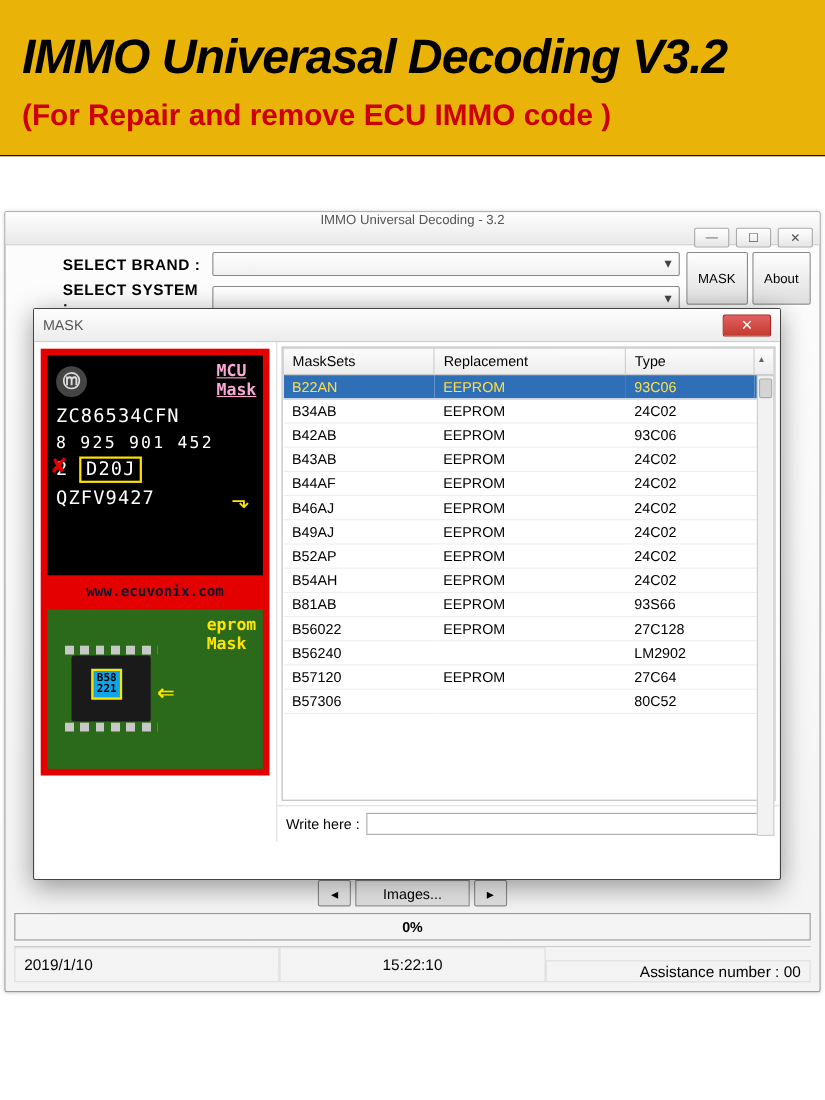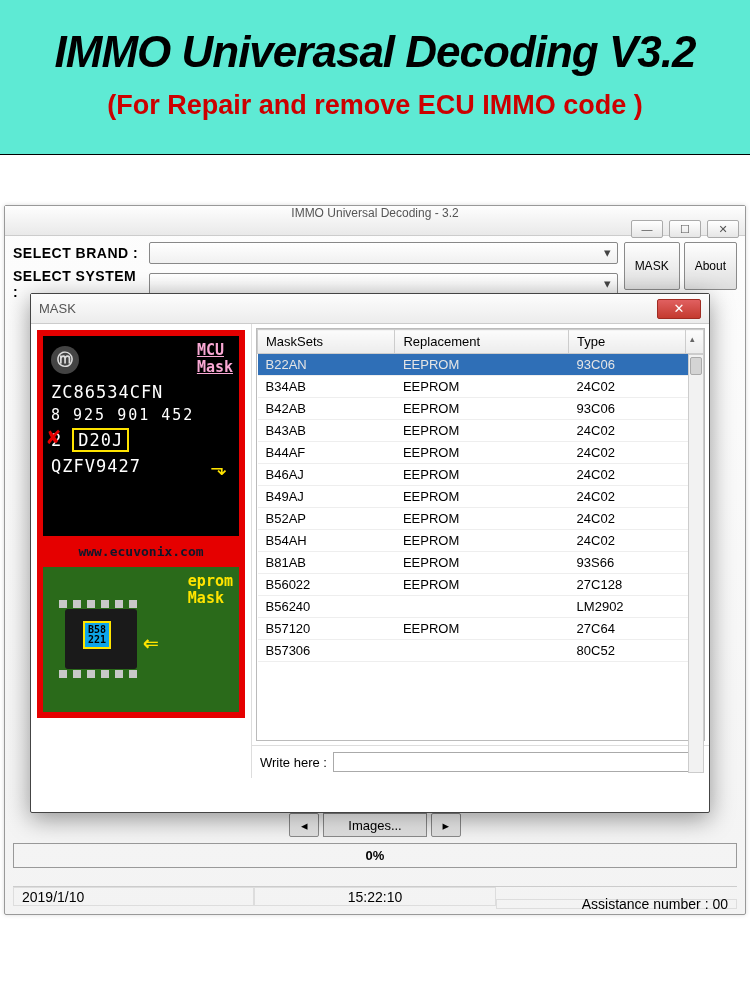--- a/index.html
+++ b/index.html
@@ -7,24 +7,23 @@
     width: 750px;
     height: 1000px;
     background: #fff;
     font-family: "Segoe UI", Tahoma, Arial, sans-serif;
     font-size: 13px;
     overflow: hidden;
     position: relative;
   }
   
   .banner {
-    background: #5eead4;
-    padding: 28px 20px 33px 20px;
+    background: #eab308;
+    padding: 28px 20px 20px 20px;
     border-bottom: 1px solid #000;
-    text-align: center;
   }
   .banner-title {
     font-family: Arial, sans-serif;
     font-weight: 900;
     font-style: italic;
     font-size: 44px;
     color: #000;
     letter-spacing: -1px;
     line-height: 1.1;
   }
@@ -73,21 +72,21 @@
     width: 32px; height: 18px;
     border: 1px solid #aaa;
     border-radius: 2px;
     background: linear-gradient(#fff,#e6e6e6);
     font-size: 11px;
     display: flex; align-items: center; justify-content: center;
     color: #555;
   }
   .app-body { padding: 6px 8px; }
   .form-row { display: flex; align-items: center; margin-bottom: 4px; gap: 6px; }
-  .form-label { width: 130px; font-weight: bold; font-size: 14px; letter-spacing: 0.5px; }
+  .form-label { width: 130px; font-weight: bold; font-size: 14px; letter-spacing: 0.5px; margin-left: 44px; }
   .combo {
     flex: 1;
     height: 22px;
     border: 1px solid #888;
     background: linear-gradient(#fff,#f0f0f0);
     border-radius: 2px;
     position: relative;
   }
   .combo::after {
     content: "▾";
@@ -114,21 +113,21 @@
 
   .progress-outer {
     border: 1px solid #999;
     padding: 4px;
     display:flex; align-items:center; justify-content:center;
     font-weight:bold;
   }
   .statusbar {
     position:absolute;
     left:8px; right:8px; bottom:8px;
-    height: 20px;
+    height: 33px;
     border-top: 1px solid #ccc;
     display:flex;
     font-size:14px;
   }
   .status-cell {
     flex:1;
     border:1px solid #ddd;
     padding:4px 8px;
     display:flex; align-items:center;
   }
@@ -253,21 +252,21 @@
     background: linear-gradient(#fcfcfc,#ececec);
     border:1px solid #ccc;
     padding:4px 8px;
     text-align:left;
     font-weight:normal;
   }
   .grid td {
     border-bottom:1px solid #eee;
     padding:3px 8px;
   }
-  .grid tr.sel td { background:#2f6fb7; color:#e5e5e5; }
+  .grid tr.sel td { background:#2f6fb7; color:#fde047; }
   .grid .scroll-th { width:18px; background:linear-gradient(#fcfcfc,#ececec); border:1px solid #ccc; position:relative; }
   .grid .scroll-th::after{content:"▴";font-size:9px;color:#666;position:absolute;left:4px;top:4px;}
   .scroll-track { position:absolute; right:5px; top:30px; bottom:5px; width:16px; background:#f2f2f2; border:1px solid #ccc;}
   .scroll-thumb { position:absolute; left:1px; top:2px; width:12px; height:18px; background:#d4d4d4; border:1px solid #aaa; border-radius:2px;}
 
   .write-row {
     display:flex; align-items:center; gap:6px;
     padding:6px 8px;
     border-top:1px solid #ddd;
   }

